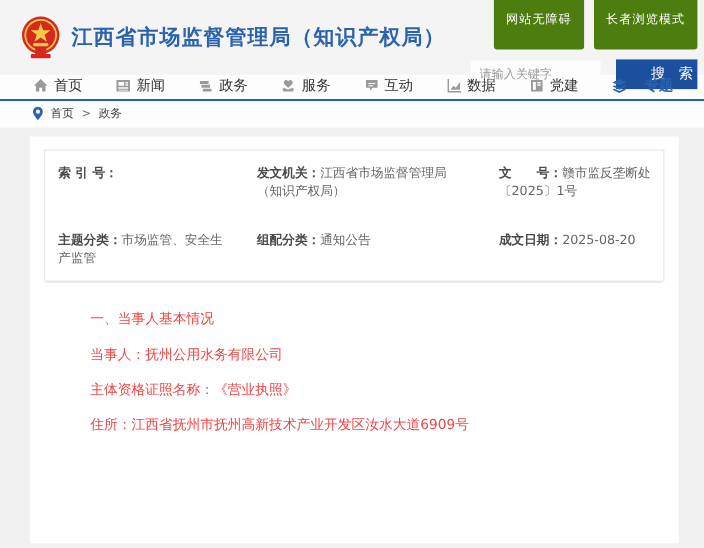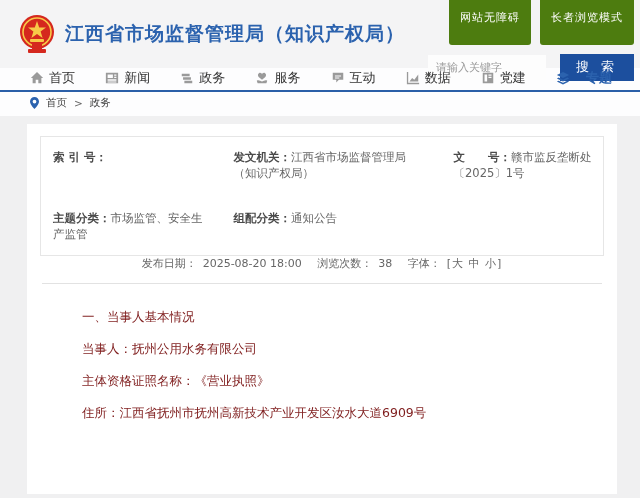--- a/index.html
+++ b/index.html
@@ -57,20 +57,21 @@
     width: 74px;
     height: 27px;
     background: #1c4f9e;
     color: #fff;
     font-size: 13px;
     border: none;
     cursor: pointer;
     letter-spacing: 4px;
     margin-left: 14px;
     font-family: inherit;
+    text-align: right;
   }
   
   .main-nav {
     background: #fdfdfe;
     border-bottom: 2px solid #2b5fa8;
     display: flex;
     justify-content: space-between;
     align-items: center;
     padding: 2px 28px 4px 30px;
     height: 24px;
@@ -136,21 +137,21 @@
     color: #666;
     margin-bottom: 12px;
   }
   .pub-meta span { margin: 0 3px; }
   .pub-group { margin-right: 14px; }
   .font-control { cursor: pointer; letter-spacing: 1px; }
   .article-divider { border: none; border-top: 1px solid #e2e2e2; margin: 0 2px 10px 2px; }
   .article-body { padding: 2px 17px 0 17px; }
   .article-body p {
     font-size: 12.5px;
-    color: #7f1d1d;
+    color: #ef4444;
     line-height: 1.85;
     text-indent: 2em;
     margin: 9px 0;
     text-align: justify;
   }
 </style>
 </head>
 <body>
 
 <header class="site-header">
@@ -248,28 +249,26 @@
     </div>
     <div class="meta-cell">
       <span class="meta-label">文　　号：</span><span>赣市监反垄断处〔2025〕1号</span>
     </div>
     <div class="meta-cell">
       <span class="meta-label">主题分类：</span><span>市场监管、安全生产监管</span>
     </div>
     <div class="meta-cell">
       <span class="meta-label">组配分类：</span><span>通知公告</span>
     </div>
-  </div>
-
-
-  <div class="pub-meta">
-    <span class="pub-group"><span>发布日期：</span><span>2025-08-20 18:00</span></span>
-    <span class="pub-group"><span>浏览次数：</span><span>38</span></span>
-    <span><span>字体：</span><span class="font-control">[大 中 小]</span></span>
-  </div>
+    <div class="meta-cell">
+      <span class="meta-label">成文日期：</span><span>2025-08-20</span>
+    </div>
+  </div>
+
+
 
   <hr class="article-divider">
 
   <div class="article-body">
     <p>一、当事人基本情况</p>
     <p>当事人：抚州公用水务有限公司</p>
     <p>主体资格证照名称：《营业执照》</p>
     <p>住所：江西省抚州市抚州高新技术产业开发区汝水大道6909号</p>
 
   </div>

